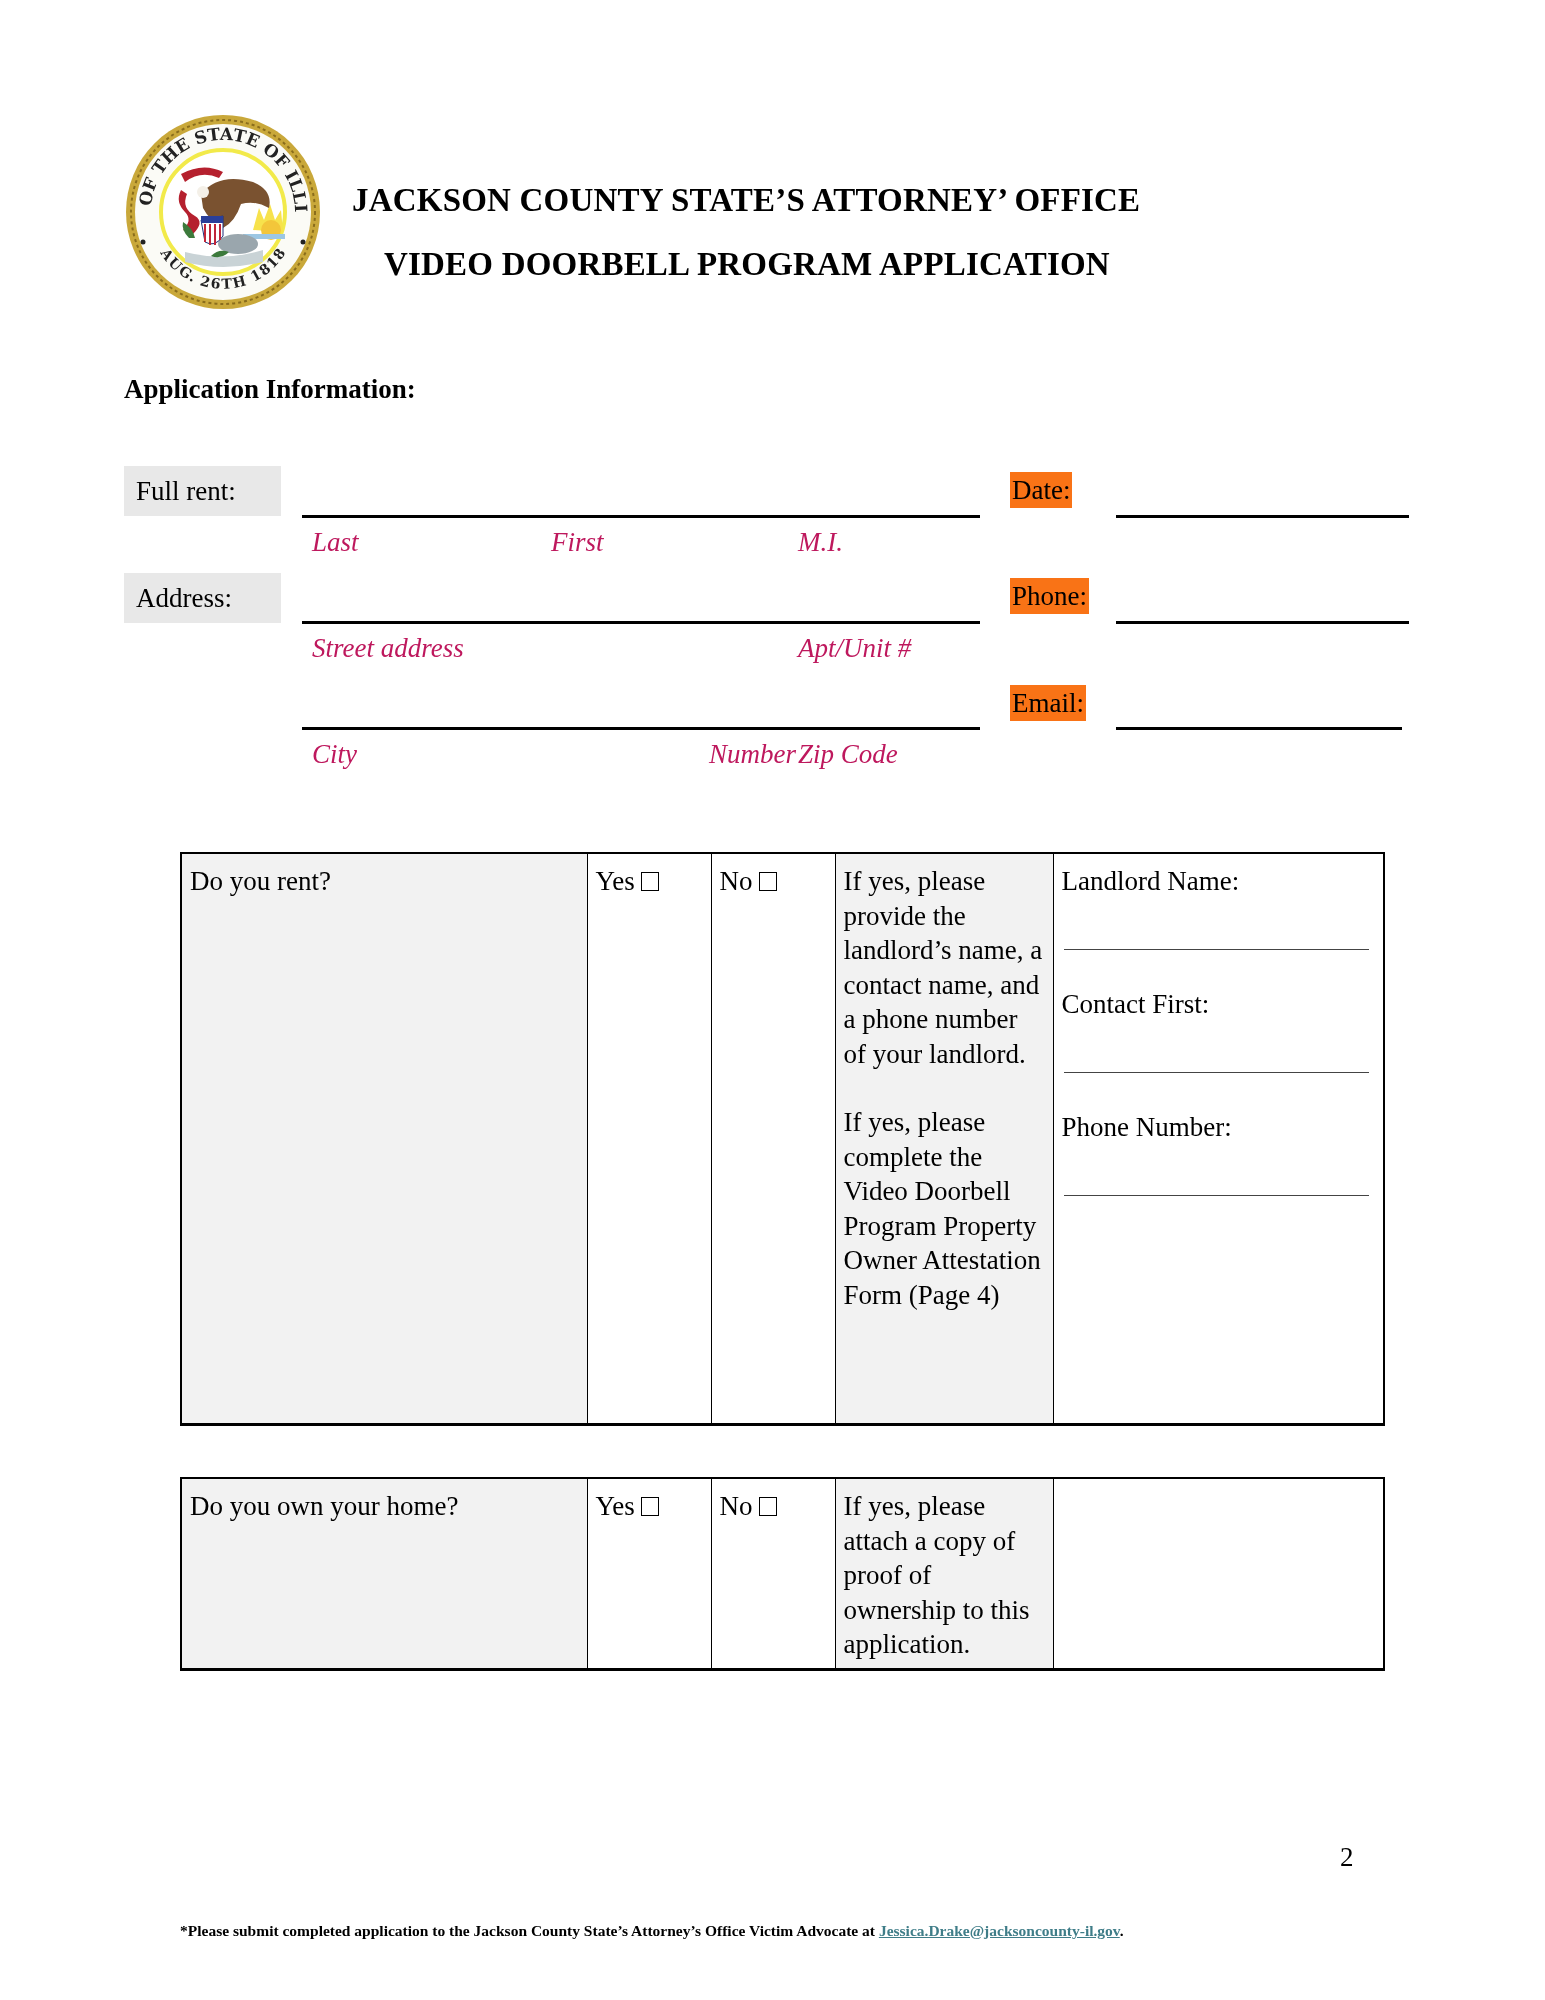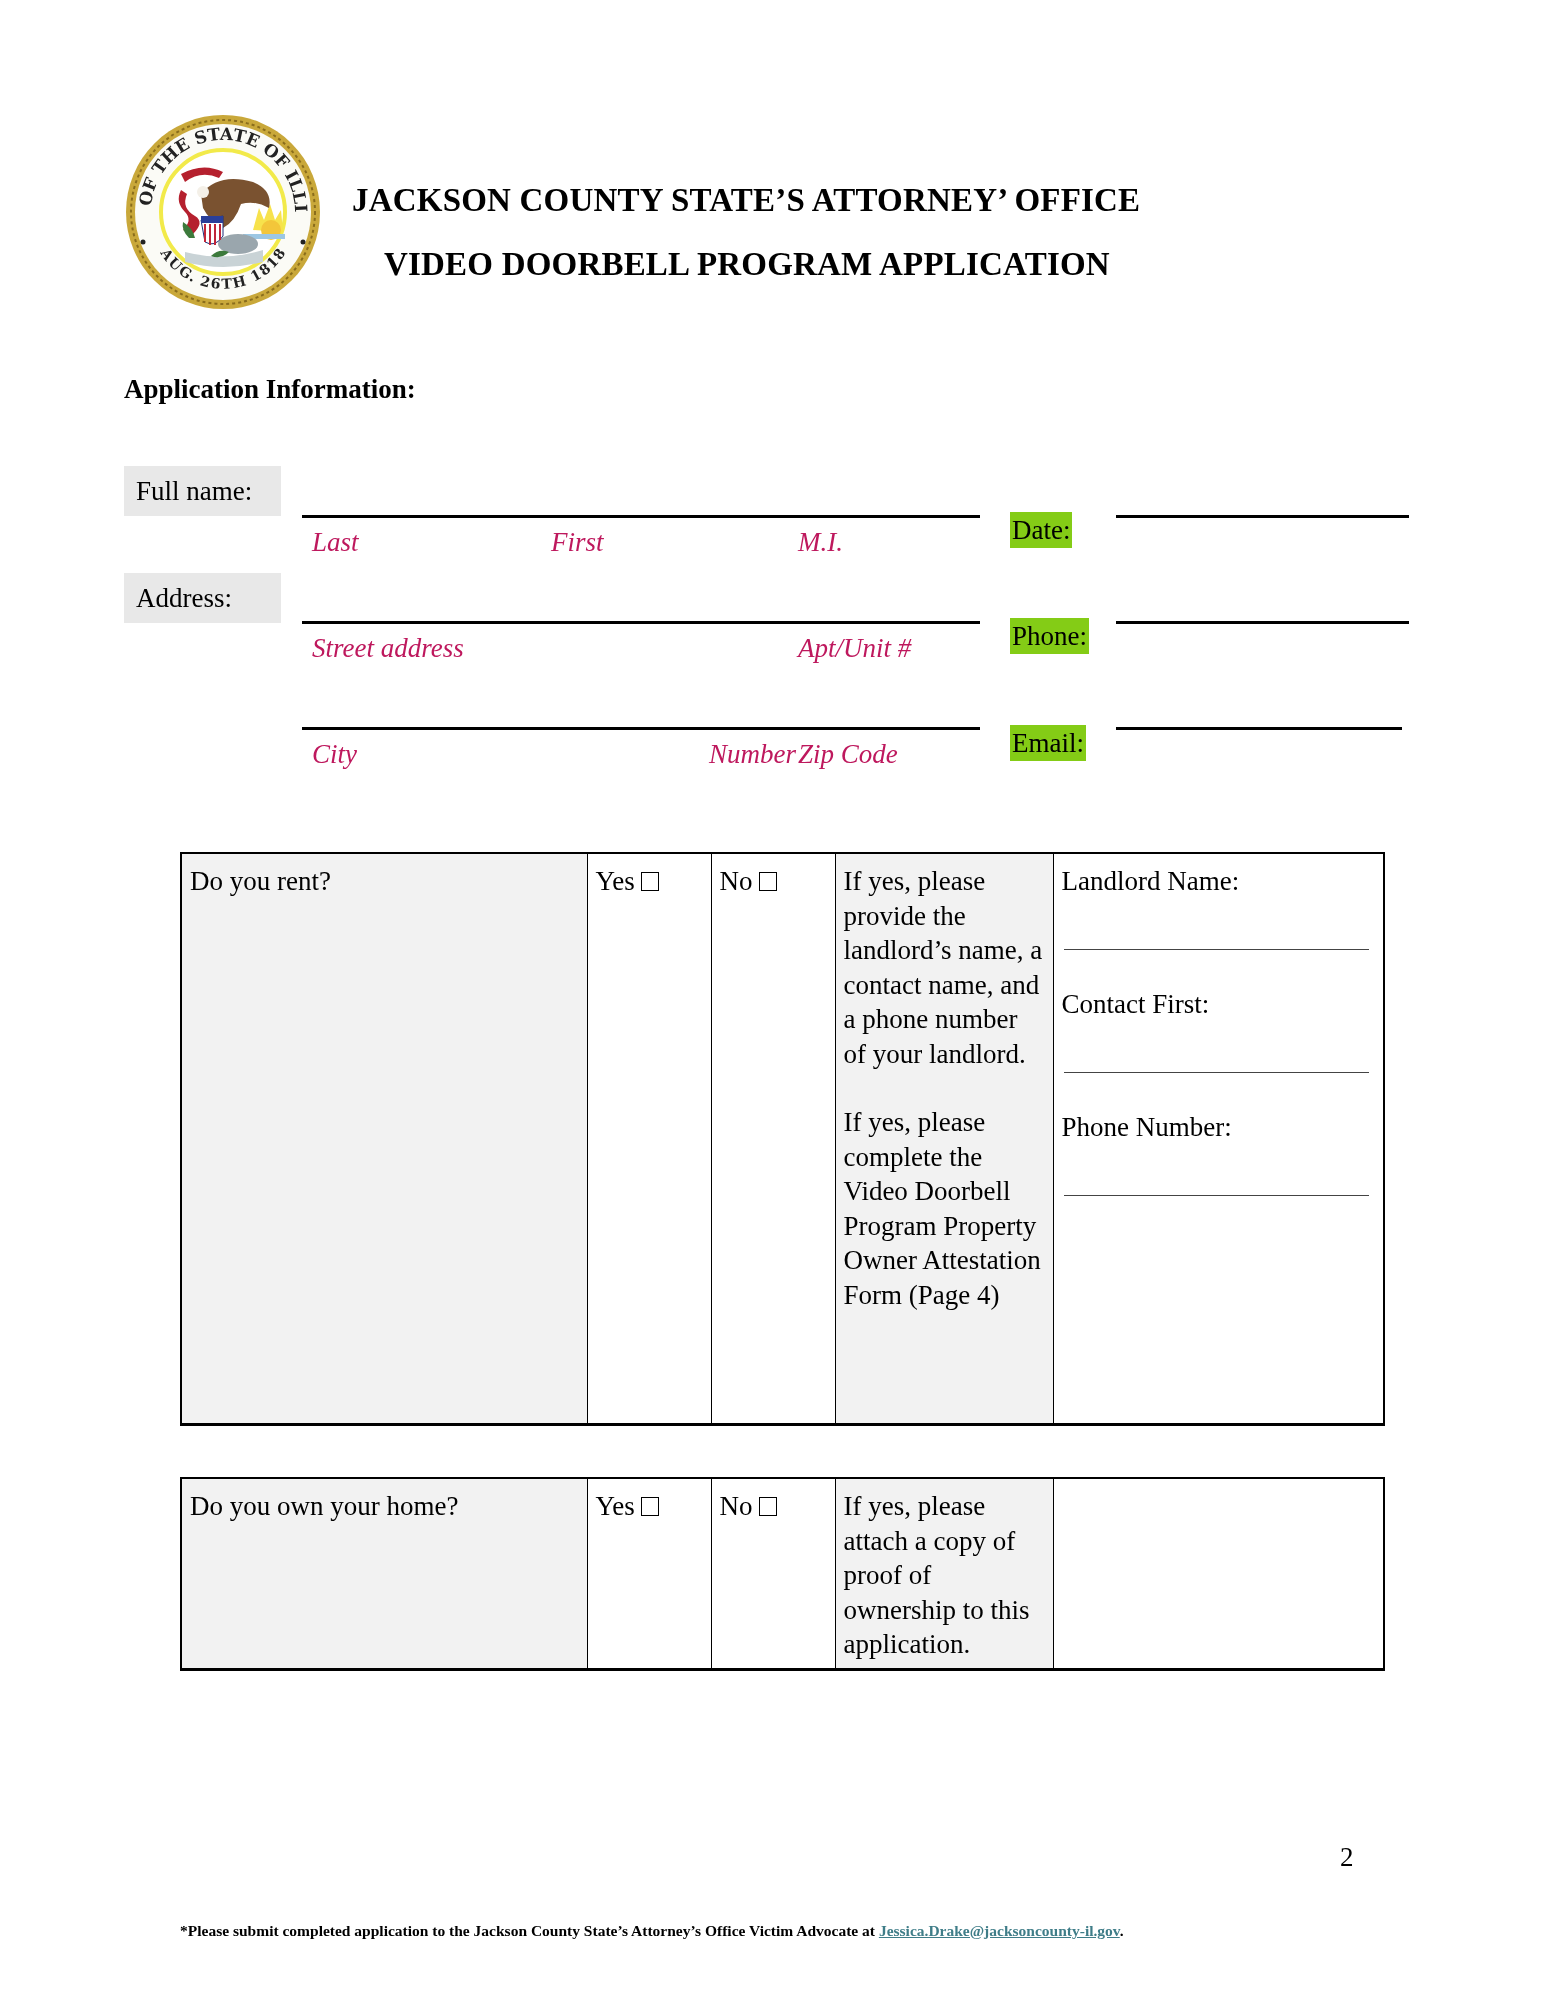--- a/index.html
+++ b/index.html
@@ -2,21 +2,21 @@
 <html><head>
 <meta charset="utf-8">
 <style>
   html, body { margin: 0; padding: 0; background: #ffffff; }
   body { width: 1545px; height: 2000px; position: relative; overflow: hidden;
          font-family: "Liberation Serif", "DejaVu Serif", serif; color: #000; }
   .abs { position: absolute; }
   .title { font-weight: bold; font-size: 33px; letter-spacing: 0.2px; white-space: nowrap; }
   .section { font-weight: bold; font-size: 27px; }
   .lbl { background: #e8e8e8; font-size: 27px; padding: 6px 12px 6px 12px; line-height: 38px; }
-  .rlbl { background: #84cc16; font-size: 27px; padding: 0 2px; line-height: 36px; margin-top: 40px; }
+  .rlbl { background: #f97316; font-size: 27px; padding: 0 2px; line-height: 36px; }
   .line { background: #000; height: 3px; }
   .sub { font-style: italic; font-size: 27px; color: #be185d; white-space: nowrap; }
   table.q { position: absolute; border-collapse: collapse; table-layout: fixed;
             border: 2px solid #000; border-bottom-width: 3px; }
   table.q td { border: 1.5px solid #000; vertical-align: top; font-size: 27px; line-height: 34.5px;
                padding: 10px 8px 4px 8px; margin-left: 19px; }
   td.shade { background: #f2f2f2; }
   .box { display: inline-block; width: 16px; height: 17px; border: 1.5px solid #000; vertical-align: -1px; margin-left: 6px; }
   .fieldline { height: 1.5px; background: #444; margin: 0 6px 0 2px; }
   .footer { font-size: 15.5px; font-weight: bold; white-space: nowrap; margin-top: 45px; }
@@ -62,21 +62,21 @@
     <path d="M 66 126 Q 58 118 60 110 Q 70 116 72 126 Z" fill="#3c7a3c"></path>
     <path d="M 88 144 Q 96 136 106 140 Q 98 148 88 144 Z" fill="#3c7a3c"></path>
   </svg>
 </div>
 
 <div class="abs title" style="left:352px; top:182px;">JACKSON COUNTY STATE’S ATTORNEY’ OFFICE</div>
 <div class="abs title" style="left:384px; top:246px;">VIDEO DOORBELL PROGRAM APPLICATION</div>
 
 <div class="abs section" style="left:124px; top:374px;">Application Information:</div>
 
-<div class="abs lbl" style="left:124px; top:466px; width:133px;">Full name:</div>
+<div class="abs lbl" style="left:124px; top:466px; width:133px;">Full rent:</div>
 <div class="abs" style="left:302px; top:470px; width:678px; height:44px;"></div>
 <div class="abs line" style="left:302px; top:515px; width:678px;"></div>
 <div class="abs sub" style="left:312px; top:527px;">Last</div>
 <div class="abs sub" style="left:551px; top:527px;">First</div>
 <div class="abs sub" style="left:798px; top:527px;">M.I.</div>
 
 <div class="abs lbl" style="left:124px; top:573px; width:133px;">Address:</div>
 <div class="abs" style="left:302px; top:578px; width:678px; height:42px;"></div>
 <div class="abs line" style="left:302px; top:621px; width:678px;"></div>
 <div class="abs sub" style="left:312px; top:633px;">Street address</div>

